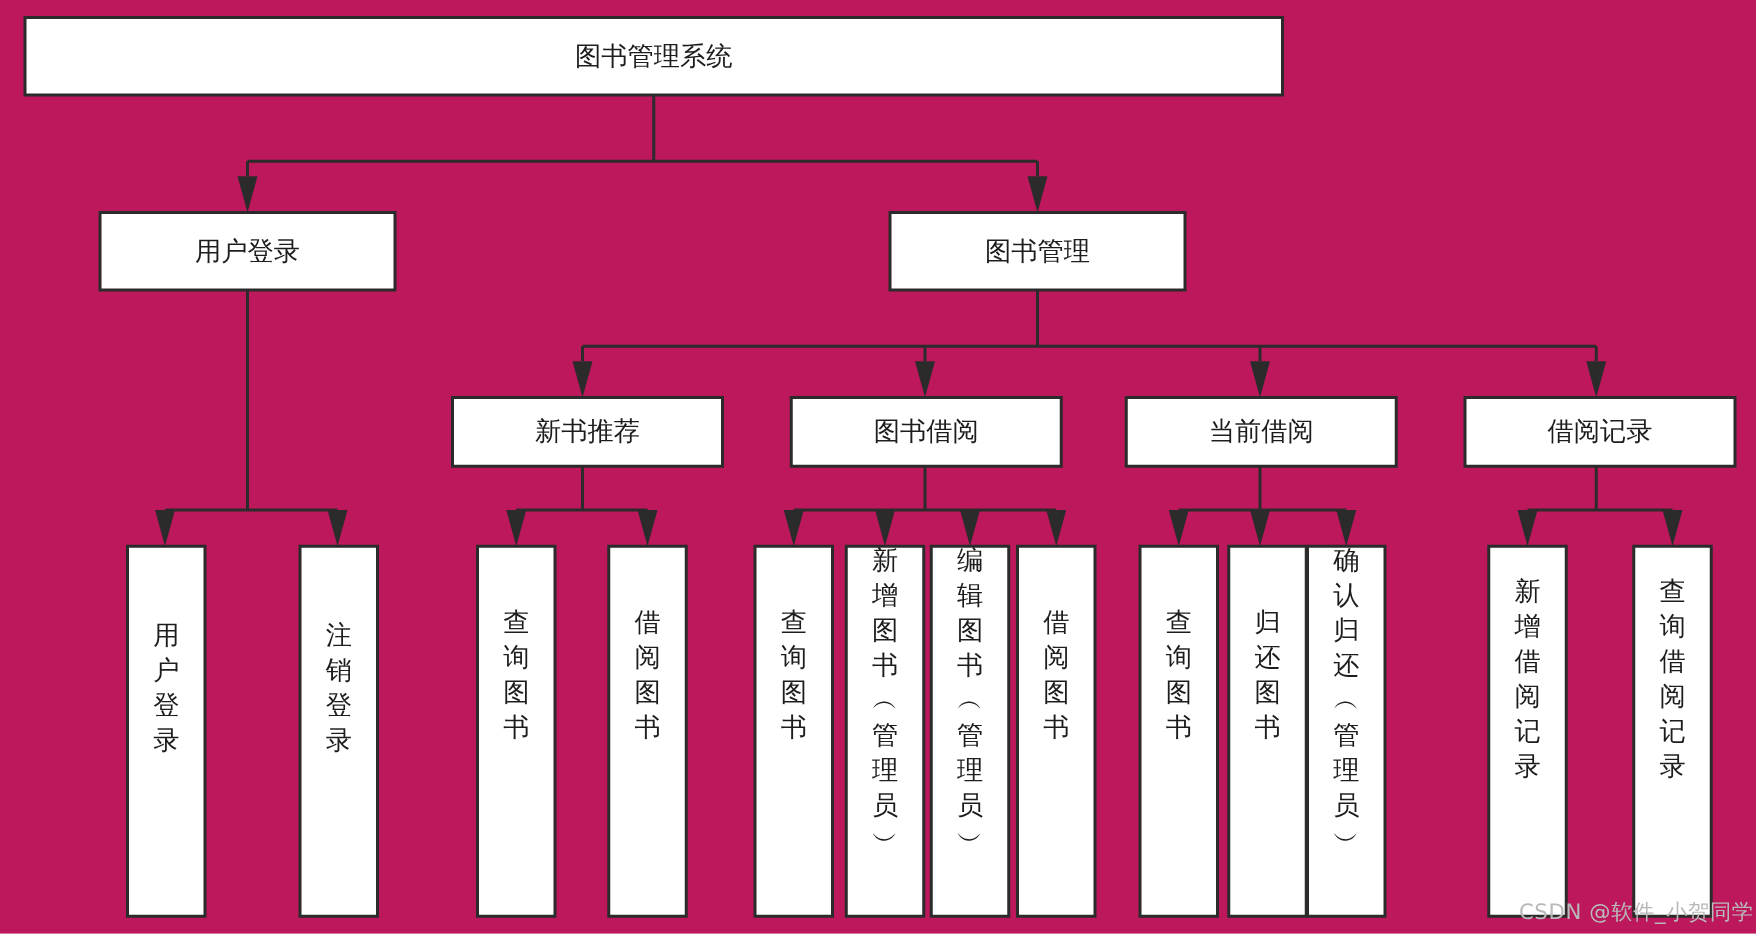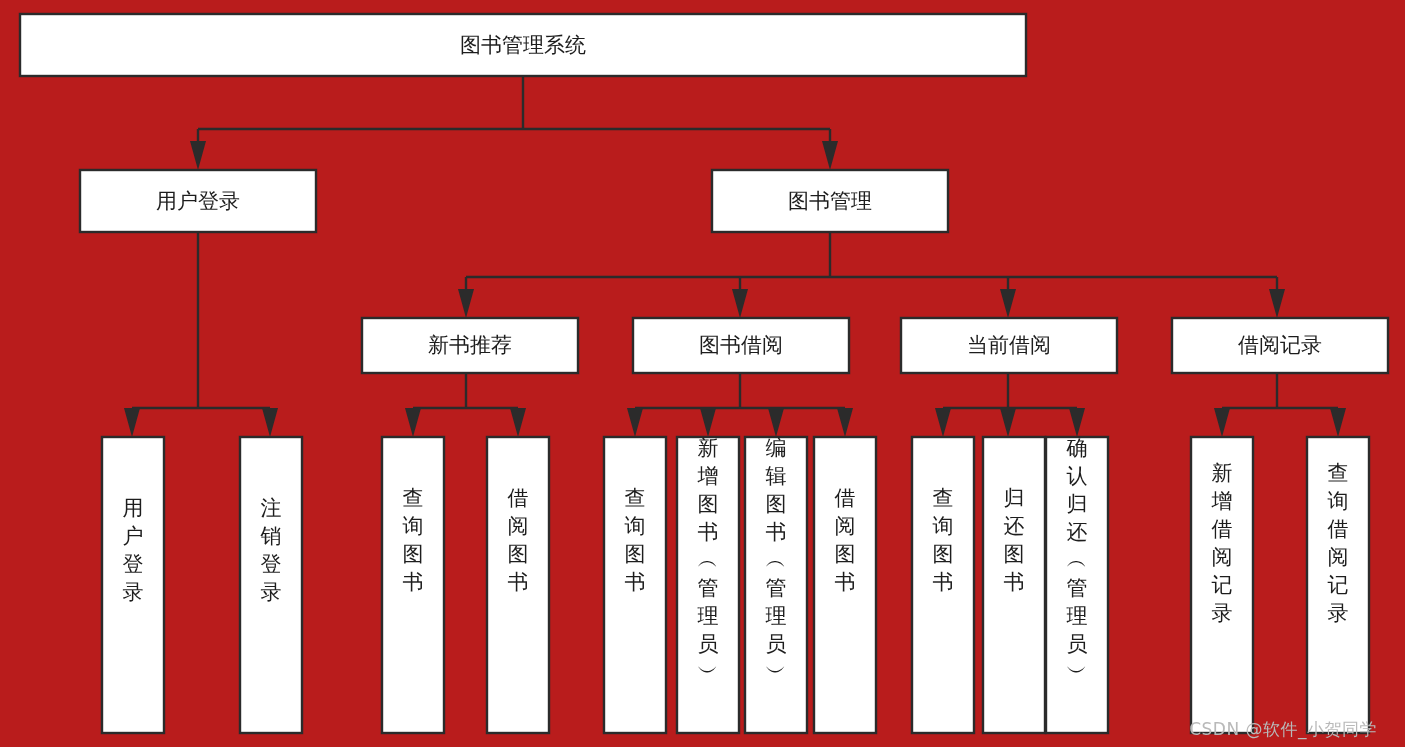--- a/index.html
+++ b/index.html
@@ -7,21 +7,21 @@
     padding: 0;
     background: #ffffff;
   }
   body {
     font-family: "DejaVu Sans", "Liberation Sans", sans-serif;
   }
   #diagram-root {
     position: relative;
     width: 1405px;
     height: 747px;
-    background: #b91c1c;
+    background: #be185d;
     overflow: hidden;
   }
   svg.diagram-canvas {
     position: absolute;
     left: 0;
     top: 0;
     width: 1405px;
     height: 747px;
   }
   .node-box {
@@ -47,21 +47,21 @@
     dominant-baseline: middle;
   }
   .node-label-v {
     font-family: "DejaVu Sans", "Liberation Sans", sans-serif;
     font-size: 21px;
     fill: #1d1d1d;
     text-anchor: middle;
   }
   .watermark-text {
     position: absolute;
-    right: 28px;
+    right: 2px;
     bottom: 6px;
     font-family: "DejaVu Sans", "Liberation Sans", sans-serif;
     font-size: 17px;
     color: #b9b9b9;
     white-space: nowrap;
     letter-spacing: 0.5px;
     user-select: none;
   }
 </style>
 </head>

